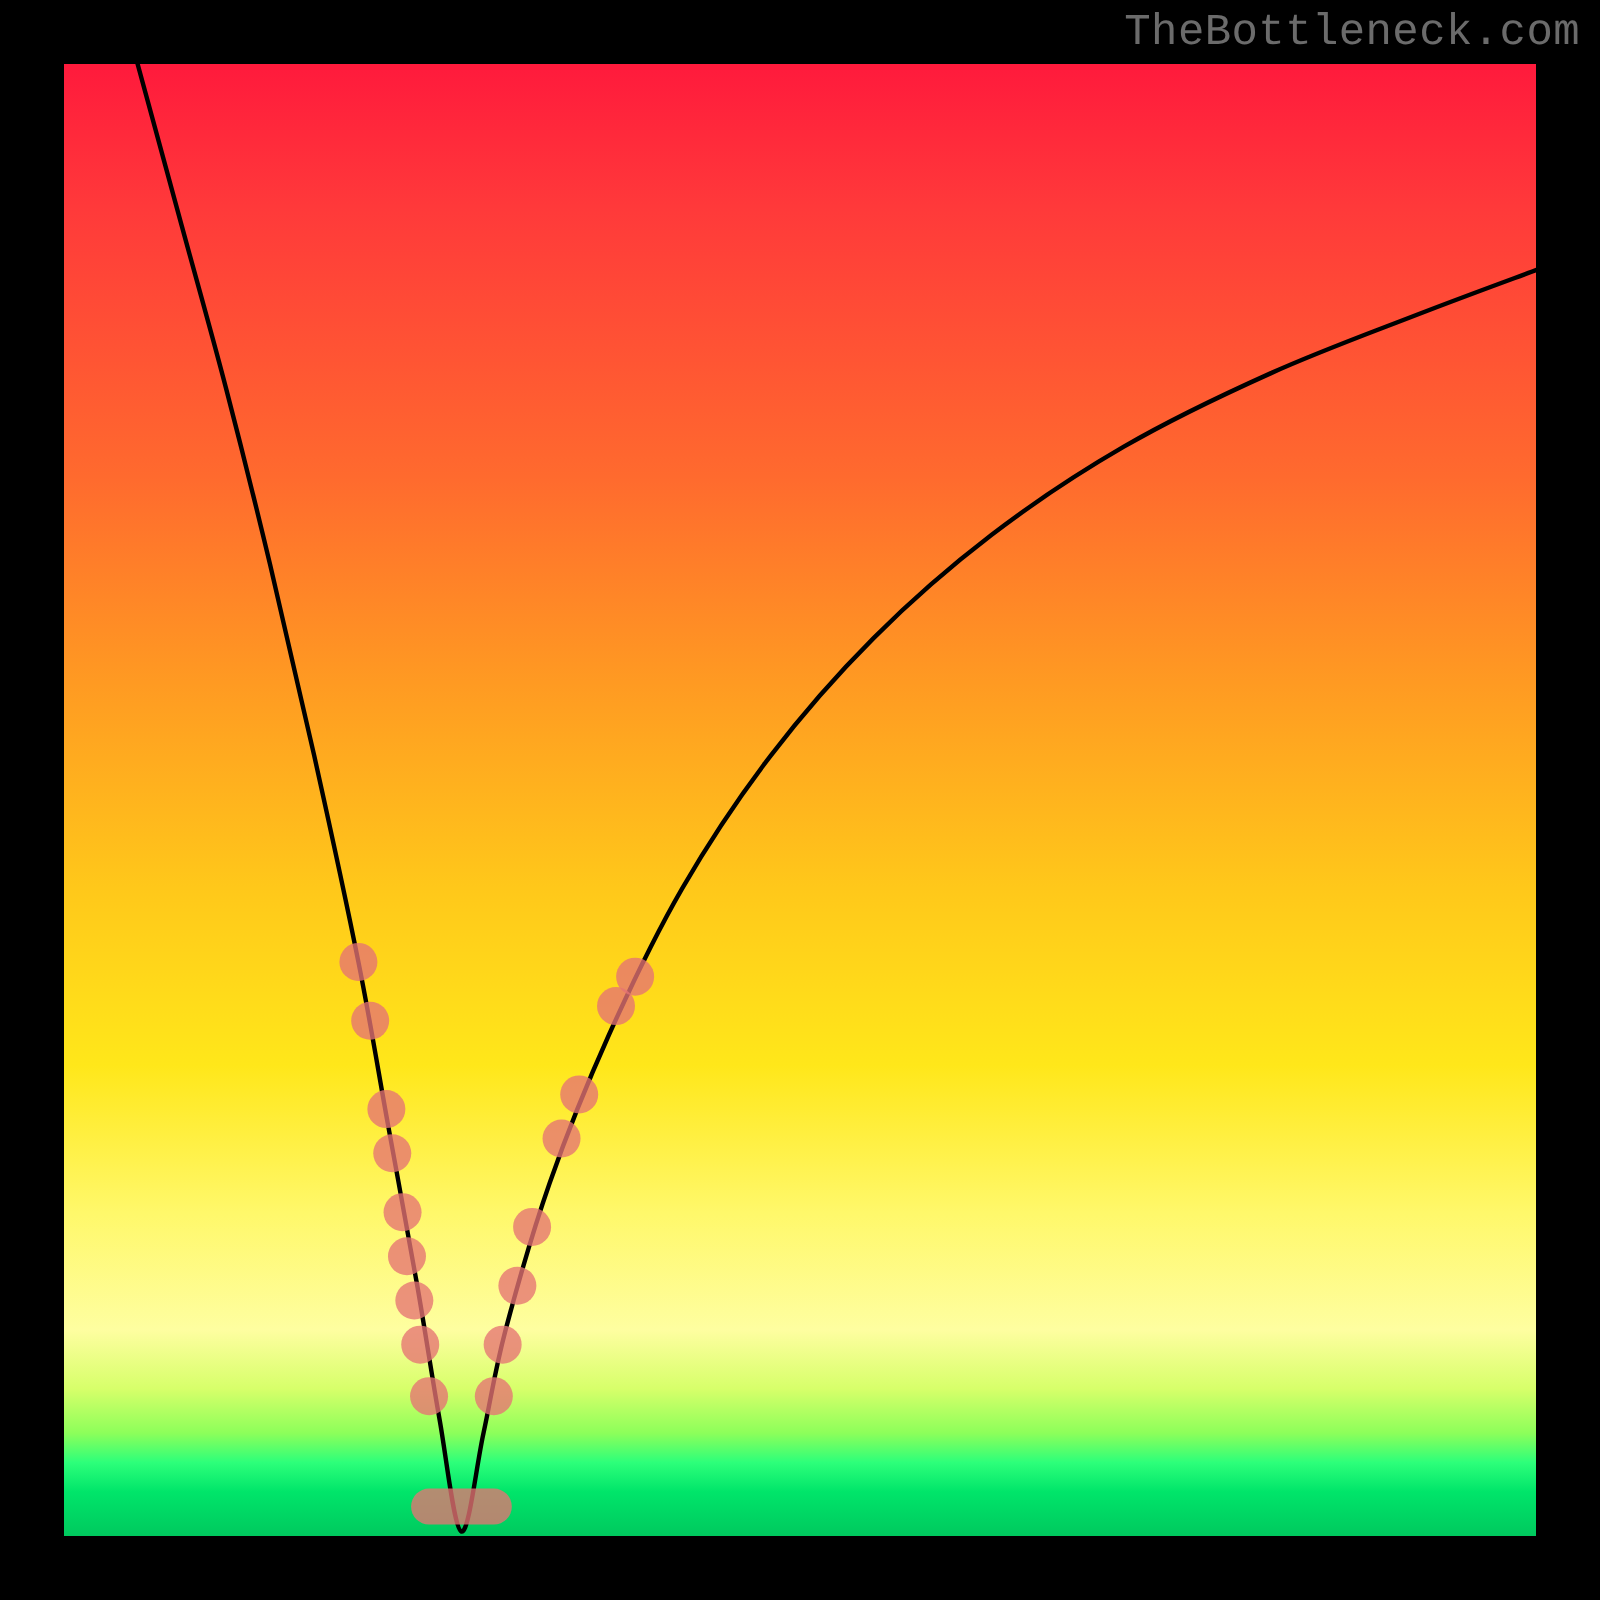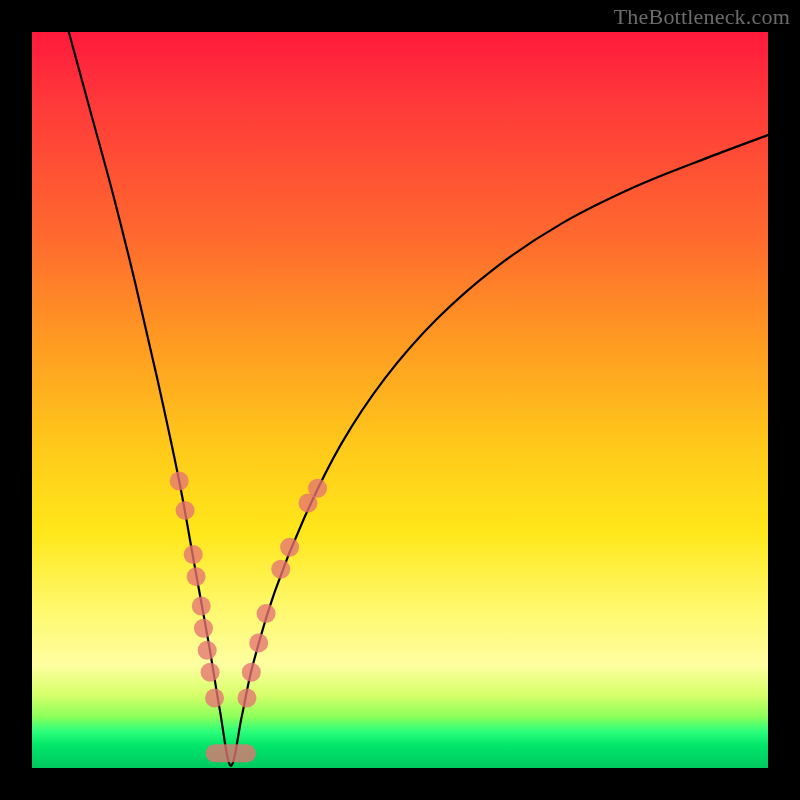--- a/index.html
+++ b/index.html
@@ -44,21 +44,21 @@
     );
     overflow: hidden;
   }
   .watermark {
     position: absolute;
     top: 4px;
     right: 10px;
     color: #6b6b6b;
     font-size: 22px;
     letter-spacing: 0.2px;
-    font-family: Liberation Serif, serif;
+    font-family: Liberation Mono, monospace;
     user-select: none;
   }
   svg.curve {
     position: absolute;
     left: 0;
     top: 0;
     width: 736px;
     height: 736px;
     overflow: visible;
   }

